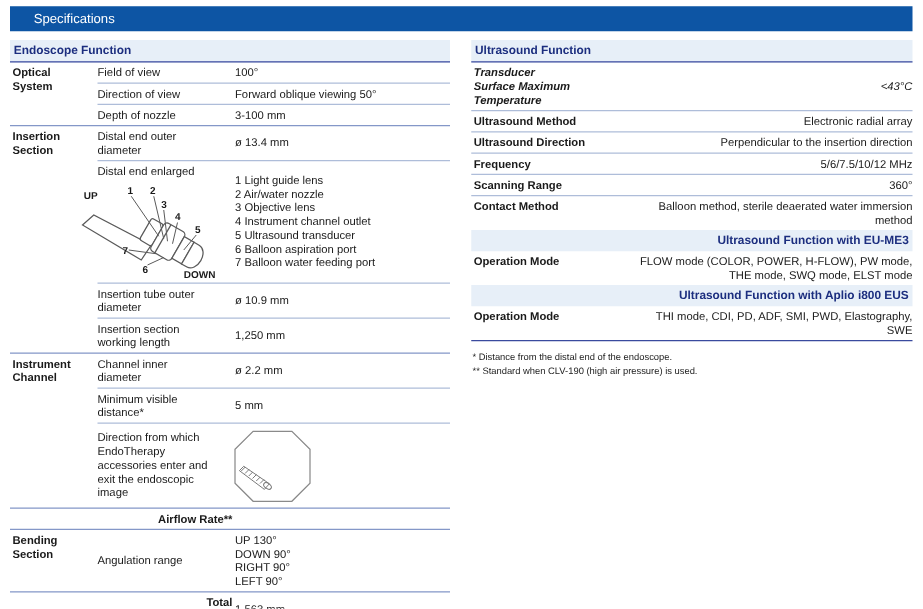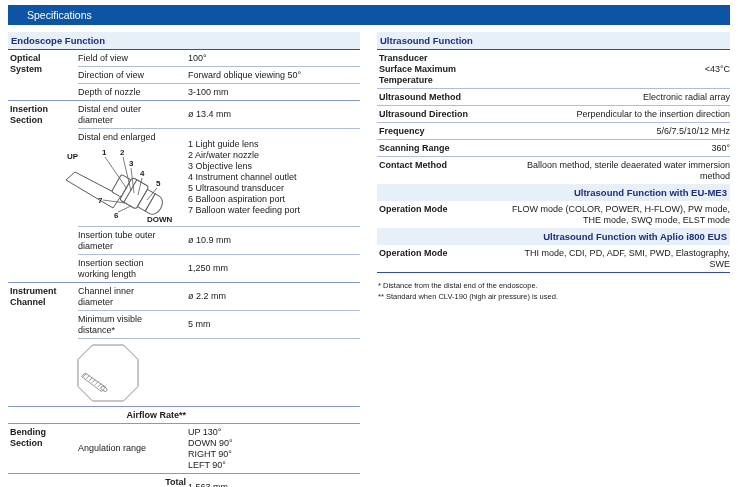--- a/index.html
+++ b/index.html
@@ -46,21 +46,21 @@
   .lrow { display: grid; grid-template-columns: 110px 1fr; align-items: center; }
   .lrow + .lrow { border-top: 1px solid #aebdd9; }
   .lparam { padding: 2.5px 6px 2.5px 0; white-space: pre-line; }
   .lval { padding: 2.5px 0; white-space: pre-line; }
   .distal-svg { display: block; margin: 1px 0 0 -15px; }
   .octagon-svg { display: block; margin: 2px 0 2px -1px; }
 
   
   .rrow { display: grid; grid-template-columns: 117px 1fr; align-items: start; }
   .rrow + .rrow { border-top: 1px solid #aebdd9; }
-  .rrow.rcenter { align-items: center; }
+  .rrow.rcenter { align-items: center; font-style: italic; }
   .rlabel { font-weight: 700; padding: 2.5px 4px 2.5px 2px; white-space: pre-line; }
   .rval { padding: 2.5px 0; white-space: pre-line; text-align: right; }
   .subsec-head { background: #e7eff8; color: #1c2e7f; font-weight: 700; font-size: 9.5px; padding: 3px; text-align: right; }
 
   .footnotes { margin-top: 7px; font-size: 7.5px; line-height: 11px; padding-left: 1px; color: #222; }
 </style>
 </head>
 <body>
 
 <div class="page">
@@ -151,20 +151,25 @@
                 <div class="lparam"><div>Channel inner
 diameter</div></div>
                 <div class="lval">ø 2.2 mm</div>
               </div>
               <div class="lrow">
                 <div class="lparam"><div>Minimum visible
 distance*</div></div>
                 <div class="lval">5 mm</div>
               </div>
               <div class="lrow">
+                <div class="lparam"><div>Direction from which
+EndoTherapy
+accessories enter and
+exit the endoscopic
+image</div></div>
                 <div class="lval"><svg class="octagon-svg" width="62" height="58" viewBox="0 0 62 58">
     <path d="M15.5,1 H46.5 L61,15.5 V42.5 L46.5,57 H15.5 L1,42.5 V15.5 Z" fill="none" stroke="#8a8a8a" stroke-width="1"></path>
     <g stroke="#7a7a7a" stroke-width="0.8" fill="none">
       <path d="M4.5,32.5 L8,29 L28.5,43 L24.5,47.5 Z" fill="#ffffff"></path>
       <line x1="6" y1="32.8" x2="9.2" y2="29.6"></line>
       <line x1="9" y1="34.8" x2="12.2" y2="31.6"></line>
       <line x1="12" y1="36.8" x2="15.2" y2="33.6"></line>
       <line x1="15" y1="38.8" x2="18.2" y2="35.6"></line>
       <line x1="18" y1="40.8" x2="21.2" y2="37.6"></line>
       <line x1="21" y1="42.8" x2="24.2" y2="39.6"></line>

